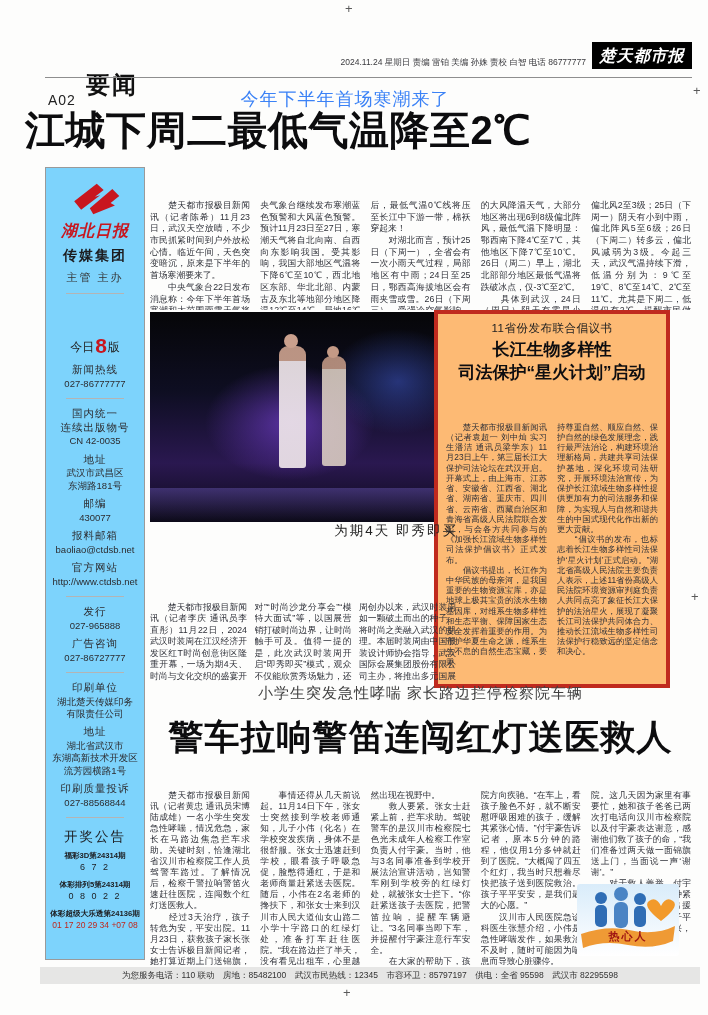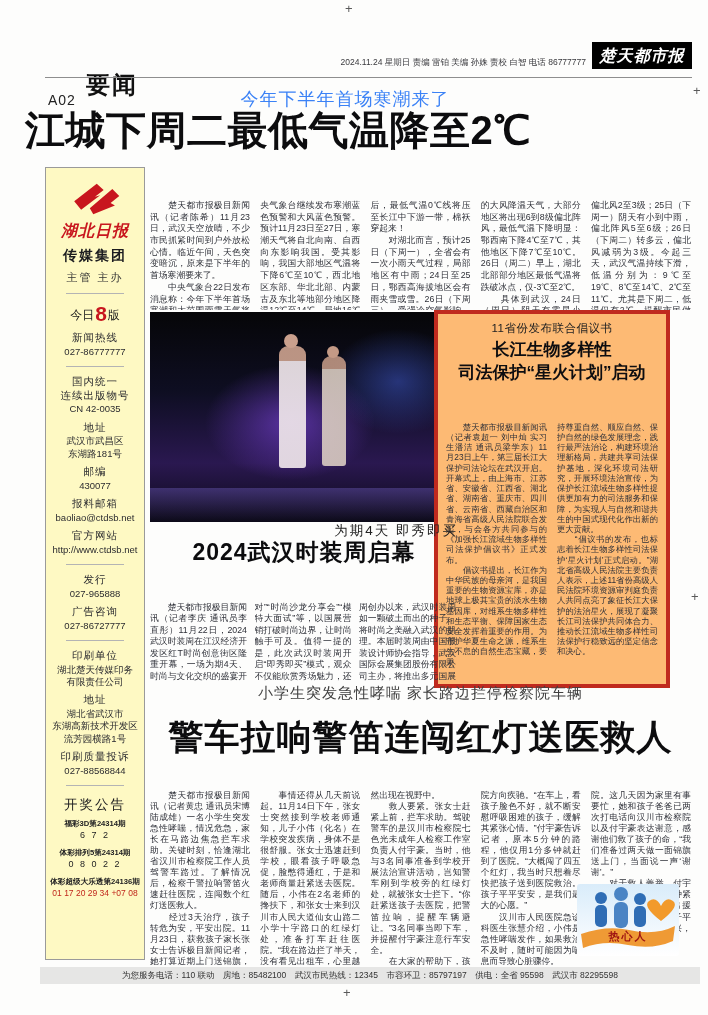--- a/index.html
+++ b/index.html
@@ -13,27 +13,27 @@
             font-family:"Liberation Serif",serif;font-style:italic;font-weight:bold;font-size:16px;
             line-height:27px;text-align:center;letter-spacing:1px;}
   .headrule{position:absolute;left:45px;right:16px;top:77px;height:1px;background:#8e8e8e;}
   
   .lead-kicker{position:absolute;left:45px;top:87px;width:600px;text-align:center;font-size:18px;color:#3b82f6;letter-spacing:1px;}
   .lead-headline{position:absolute;left:25px;top:103px;width:640px;margin:0;text-align:left;
                  font-size:40px;font-weight:bold;letter-spacing:.5px;color:#0c0c0e;}
   
   .sidebar{position:absolute;left:45px;top:167px;width:100px;height:793px;border:1px solid #9a9a9a;
            box-sizing:border-box;padding:8px 5px;display:flex;flex-direction:column;align-items:center;
-           gap:5px;text-align:center;background:#fef9c3;overflow:hidden;}
+           gap:5px;text-align:center;background:#7dd3fc;overflow:hidden;}
   .brand-glyph{width:52px;height:40px;}
   .brand-name{color:#c8161e;font-family:"Liberation Serif",serif;font-weight:bold;font-style:italic;font-size:16px;letter-spacing:1px;}
   .brand-sub{font-weight:bold;font-size:14px;letter-spacing:2px;}
   .brand-role{font-size:11px;letter-spacing:2px;color:#333;}
   .sb-div{width:58px;height:1px;background:#b4b4b4;margin:3px 0;}
-  .today{font-size:12px;color:#222;}
+  .today{font-size:12px;color:#222;margin-top:32px;}
   .today b{color:#c8161e;font-size:21px;vertical-align:-2px;padding:0 1px;}
   .sb-label{font-size:10.5px;color:#2c2c30;letter-spacing:1px;white-space:pre-line;line-height:1.3;}
   .sb-value{font-size:9.5px;color:#2c2c30;white-space:pre-line;line-height:1.3;margin-top:1px;word-break:break-all;}
   .lotto-title{font-size:13.5px;letter-spacing:2px;margin-top:2px;}
   .lotto-name{font-size:7.6px;font-weight:bold;white-space:nowrap;letter-spacing:0;}
   .lotto-nums{font-size:9px;letter-spacing:2px;margin:1px 0 3px 0;}
   .lotto-red .lotto-nums{color:#c0271c;letter-spacing:0;font-size:8.5px;}
   
   .cols{position:absolute;display:flex;justify-content:space-between;}
   .col{text-align:justify;white-space:pre-line;overflow:hidden;color:#2e3038;margin-top:32px;}
@@ -210,21 +210,20 @@
 司法保护“星火计划”启动</h2>
     <div class="rb-cols">
       <div class="col">　　楚天都市报极目新闻讯（记者袁超一 刘中灿 实习生潘洁 通讯员梁学东）11月23日上午，第三届长江大保护司法论坛在武汉开启。开幕式上，由上海市、江苏省、安徽省、江西省、湖北省、湖南省、重庆市、四川省、云南省、西藏自治区和青海省高级人民法院联合发起，与会各方共同参与的《加强长江流域生物多样性司法保护倡议书》正式发布。
 　　倡议书提出，长江作为中华民族的母亲河，是我国重要的生物资源宝库，亦是地球上极其宝贵的淡水生物基因库，对维系生物多样性和生态平衡、保障国家生态安全发挥着重要的作用。为守护华夏生命之源，维系生生不息的自然生态宝藏，要秉</div>
       <div class="col">持尊重自然、顺应自然、保护自然的绿色发展理念，践行最严法治论，构建环境治理新格局，共建共享司法保护基地，深化环境司法研究，开展环境法治宣传，为保护长江流域生物多样性提供更加有力的司法服务和保障，为实现人与自然和谐共生的中国式现代化作出新的更大贡献。
 　　“倡议书的发布，也标志着长江生物多样性司法保护‘星火计划’正式启动。”湖北省高级人民法院主要负责人表示，上述11省份高级人民法院环境资源审判庭负责人共同点亮了象征长江大保护的法治星火，展现了凝聚长江司法保护共同体合力、推动长江流域生物多样性司法保护行稳致远的坚定信念和决心。</div>
     </div>
   </div>
 
   <div class="f-kicker">为期4天  即秀即买</div>
-  <h2 class="f-headline">2024武汉时装周启幕</h2>
   <section class="cols art2">
     <div class="col">　　楚天都市报极目新闻讯（记者李庆 通讯员李直彤）11月22日，2024武汉时装周在江汉经济开发区红T时尚创意街区隆重开幕，一场为期4天、时尚与文化交织的盛宴开启。
 　　自2012年武汉时装</div>
     <div class="col">对”“时尚沙龙分享会”“模特大面试”等，以国展营销打破时尚边界，让时尚触手可及。值得一提的是，此次武汉时装周开启“即秀即买”模式，观众不仅能欣赏秀场魅力，还可实时购买设计师新品。</div>
     <div class="col">周创办以来，武汉时装周如一颗破土而出的种子，将时尚之美融入武汉的肌理。本届时装周由中国服装设计师协会指导，武汉国际会展集团股份有限公司主办，将推出多元国展活动，如“City Young潮鞋派</div>
   </section>
 
   <div class="r-kicker">小学生突发急性哮喘  家长路边拦停检察院车辆</div>
   <h2 class="r-headline">警车拉响警笛连闯红灯送医救人</h2>
   <section class="cols art3">

